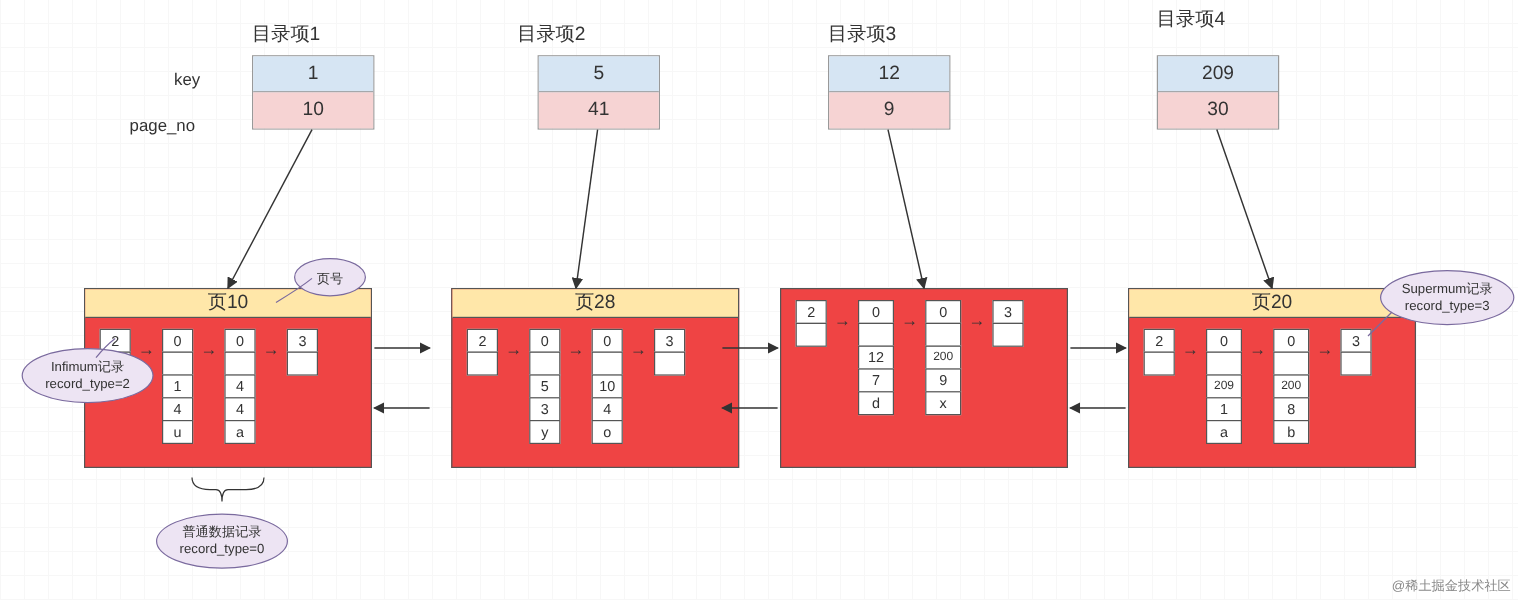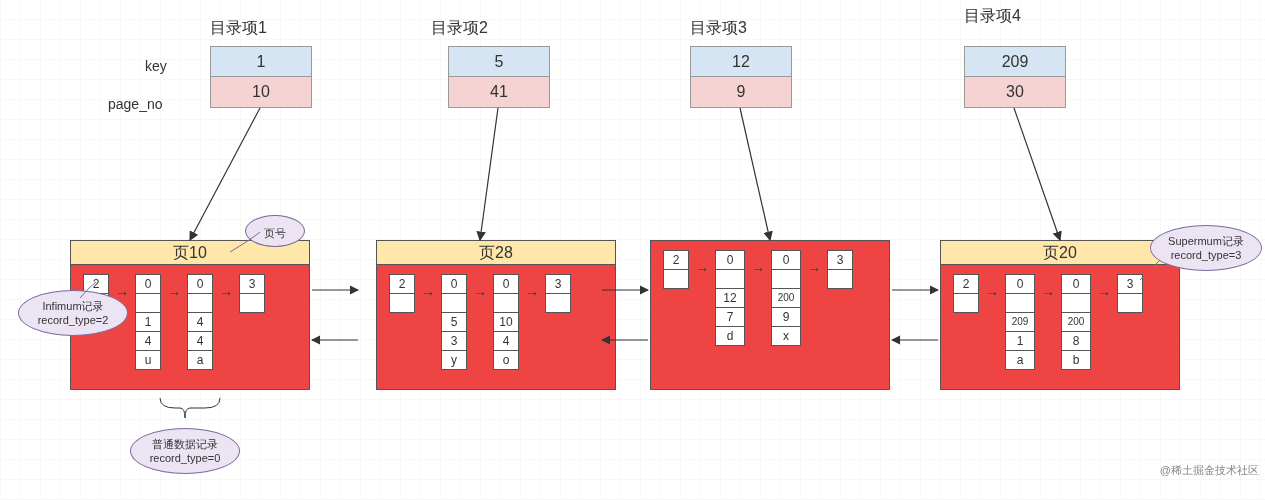--- a/index.html
+++ b/index.html
@@ -15,21 +15,21 @@
   .pc{background:#f6d3d3;height:30px;width:100px;text-align:center;line-height:30px;font-size:16px}
   .page{position:absolute;width:240px;height:150px;background:#ef4444;border:1px solid #555}
   .page-title{background:#ffe7a9;border-bottom:1px solid #555;text-align:center;height:24px;line-height:24px;font-size:16px}
   .rec-row{display:flex;align-items:flex-start;gap:6px;padding:10px 12px}
   .node{display:flex;flex-direction:column;align-items:center}
   .cell{width:26px;height:20px;border:1px solid #555;background:#fff;text-align:center;line-height:18px;font-size:12px;margin-top:-1px}
   .cell.w{width:30px}
   .cell.sm{font-size:10px}
   .arr-s{font-size:14px;align-self:flex-start;margin-top:8px}
   .bubble{position:absolute;background:#ede4f3;border:1px solid #7a6a9e;border-radius:50%;padding:8px 10px;font-size:11px;text-align:center;line-height:1.3}
-  .watermark{position:absolute;right:6px;bottom:22px;font-size:11px;color:#888}
+  .watermark{position:absolute;right:6px;bottom:4px;font-size:11px;color:#888}
   svg.ov{position:absolute;top:0;left:0;width:1265px;height:500px;pointer-events:none}
 </style>
 </head>
 <body>
 
 <div class="lbl" style="left:145px;top:58px">key</div>
 <div class="lbl" style="left:108px;top:96px">page_no</div>
 
 <div class="dir-h" style="left:210px;top:18px">目录项1</div>
 <div class="dir-box" style="left:210px;top:46px">

